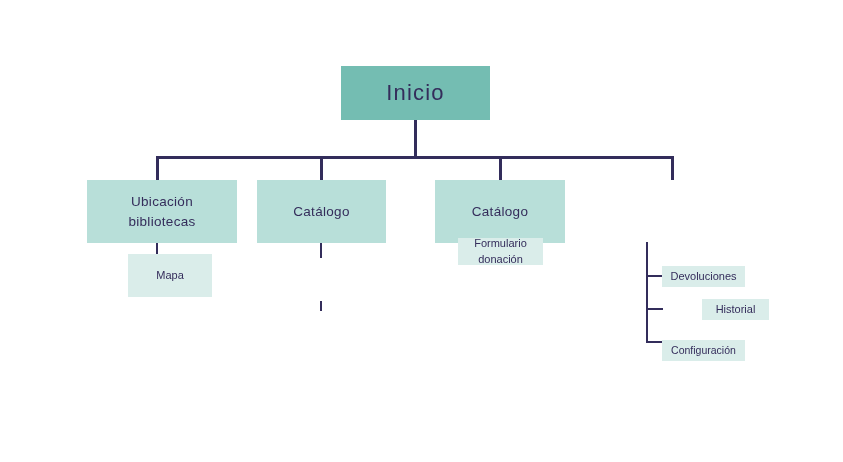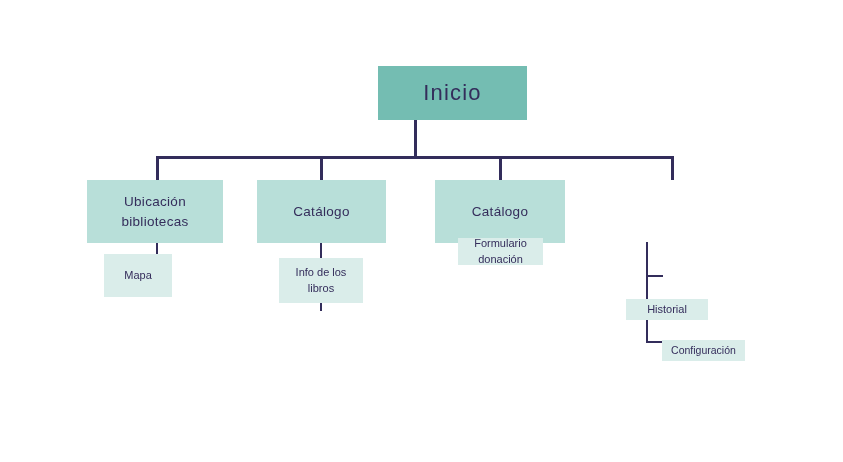--- a/index.html
+++ b/index.html
@@ -29,21 +29,20 @@
     align-items:center;
     justify-content:center;
     text-align:center;
     box-sizing:border-box;
     color:var(--text);
   }
   .node.root{
     background:var(--root-fill);
     font-size:22px;
     letter-spacing:1.2px;
-    margin-left:37px;
   }
   .node.lvl2{
     background:var(--branch-fill);
     font-size:13.5px;
     letter-spacing:0.3px;
     line-height:1.45;
     padding:0 12px;
   }
   .node.leaf{
     background:var(--leaf-fill);
@@ -78,39 +77,39 @@
 
   <div class="line" style="left:645.75px;top:242px;width:2.5px;height:101px"></div>
   <div class="line" style="left:646px;top:274.75px;width:17px;height:2.5px"></div>
   <div class="line" style="left:646px;top:307.75px;width:17px;height:2.5px"></div>
   <div class="line" style="left:646px;top:340.75px;width:17px;height:2.5px"></div>
 
   <div class="node root" style="left:341px;top:66px;width:149px;height:54px">
     <span>Inicio</span>
   </div>
 
-  <div class="node lvl2" style="left:87px;top:180px;width:136px;height:63px">
+  <div class="node lvl2" style="left:87px;top:180px;width:150px;height:63px">
     <span>Ubicación bibliotecas</span>
   </div>
   <div class="node lvl2" style="left:257px;top:180px;width:129px;height:63px">
     <span>Catálogo</span>
   </div>
   <div class="node lvl2" style="left:435px;top:180px;width:130px;height:63px">
     <span>Catálogo</span>
   </div>
 
-  <div class="node leaf" style="left:104px;top:254px;width:68px;height:43px">
+  <div class="node leaf" style="left:128px;top:254px;width:84px;height:43px">
     <span>Mapa</span>
-  </div>
-  <div class="node leaf" style="left:279px;top:258px;width:84px;height:45px">
-    <span>Info de los libros</span>
   </div>
   <div class="node leaf" style="left:458px;top:238px;width:85px;height:27px">
     <span>Formulario donación</span>
   </div>
-  <div class="node leaf" style="left:626px;top:299px;width:82px;height:21px">
+  <div class="node leaf" style="left:662px;top:266px;width:83px;height:21px">
+    <span>Devoluciones</span>
+  </div>
+  <div class="node leaf" style="left:702px;top:299px;width:67px;height:21px">
     <span>Historial</span>
   </div>
   <div class="node leaf small" style="left:662px;top:340px;width:83px;height:21px">
     <span>Configuración</span>
   </div>
 
 </div>
 
 </body></html>

